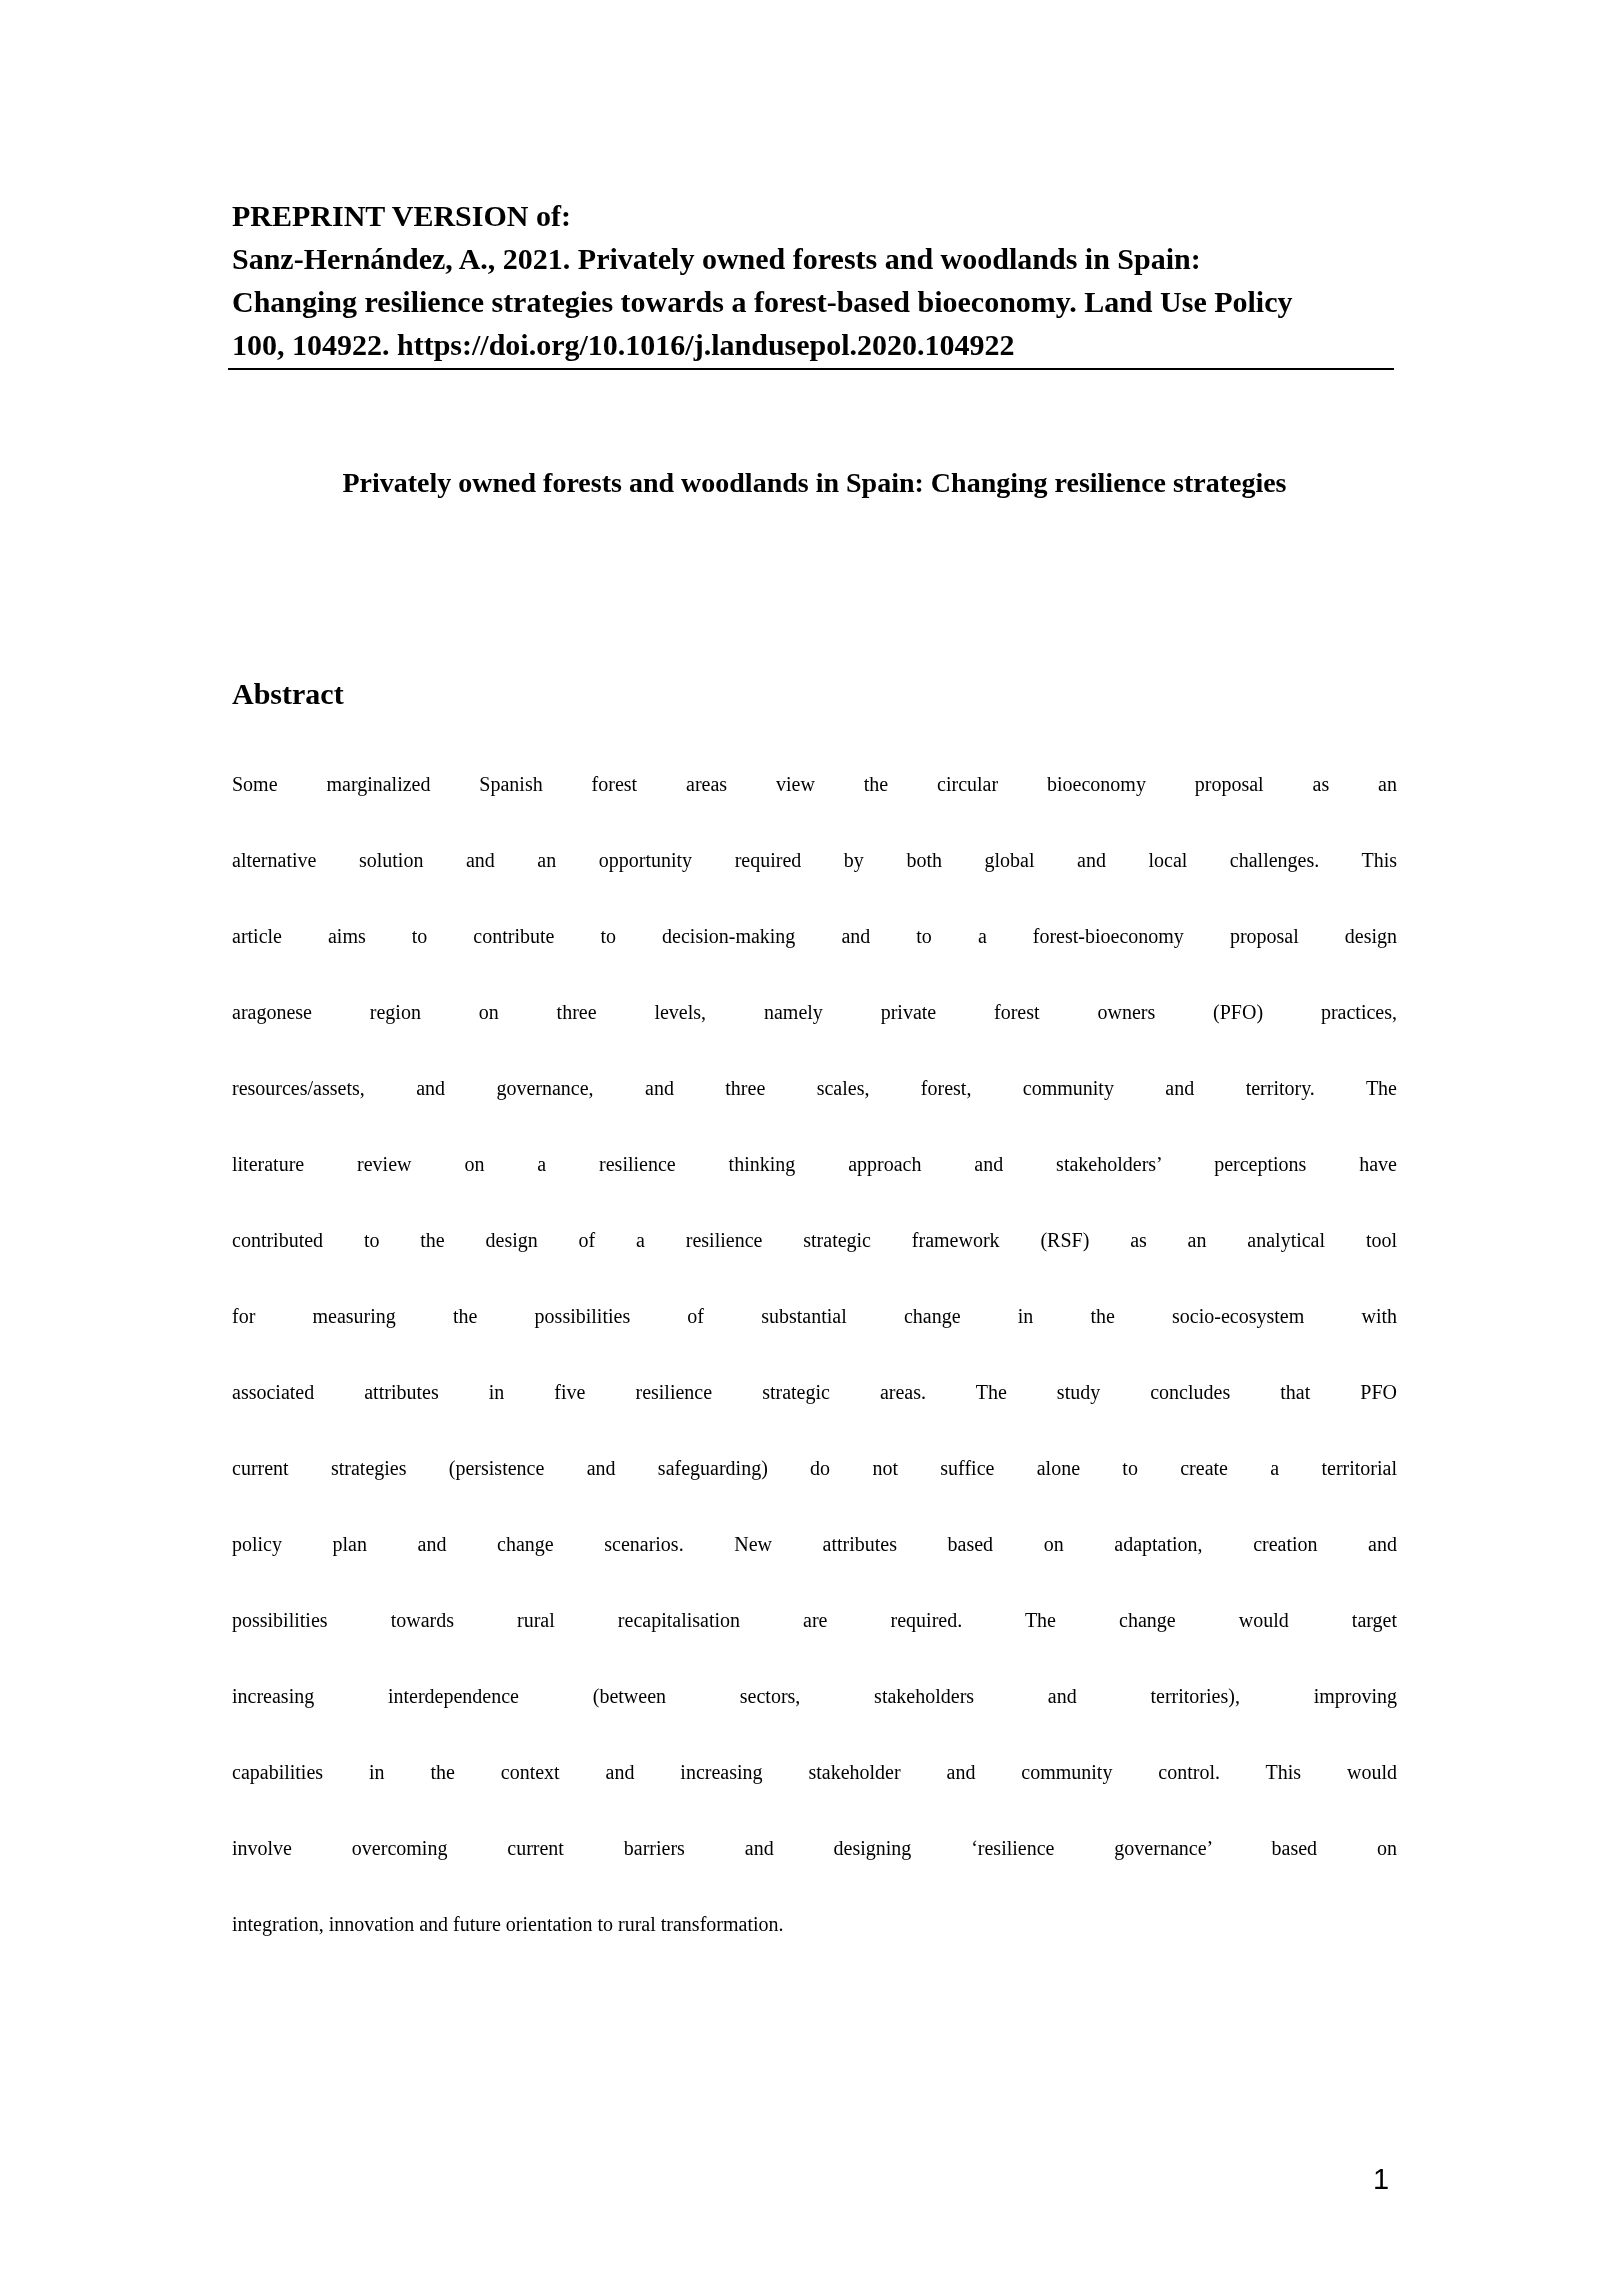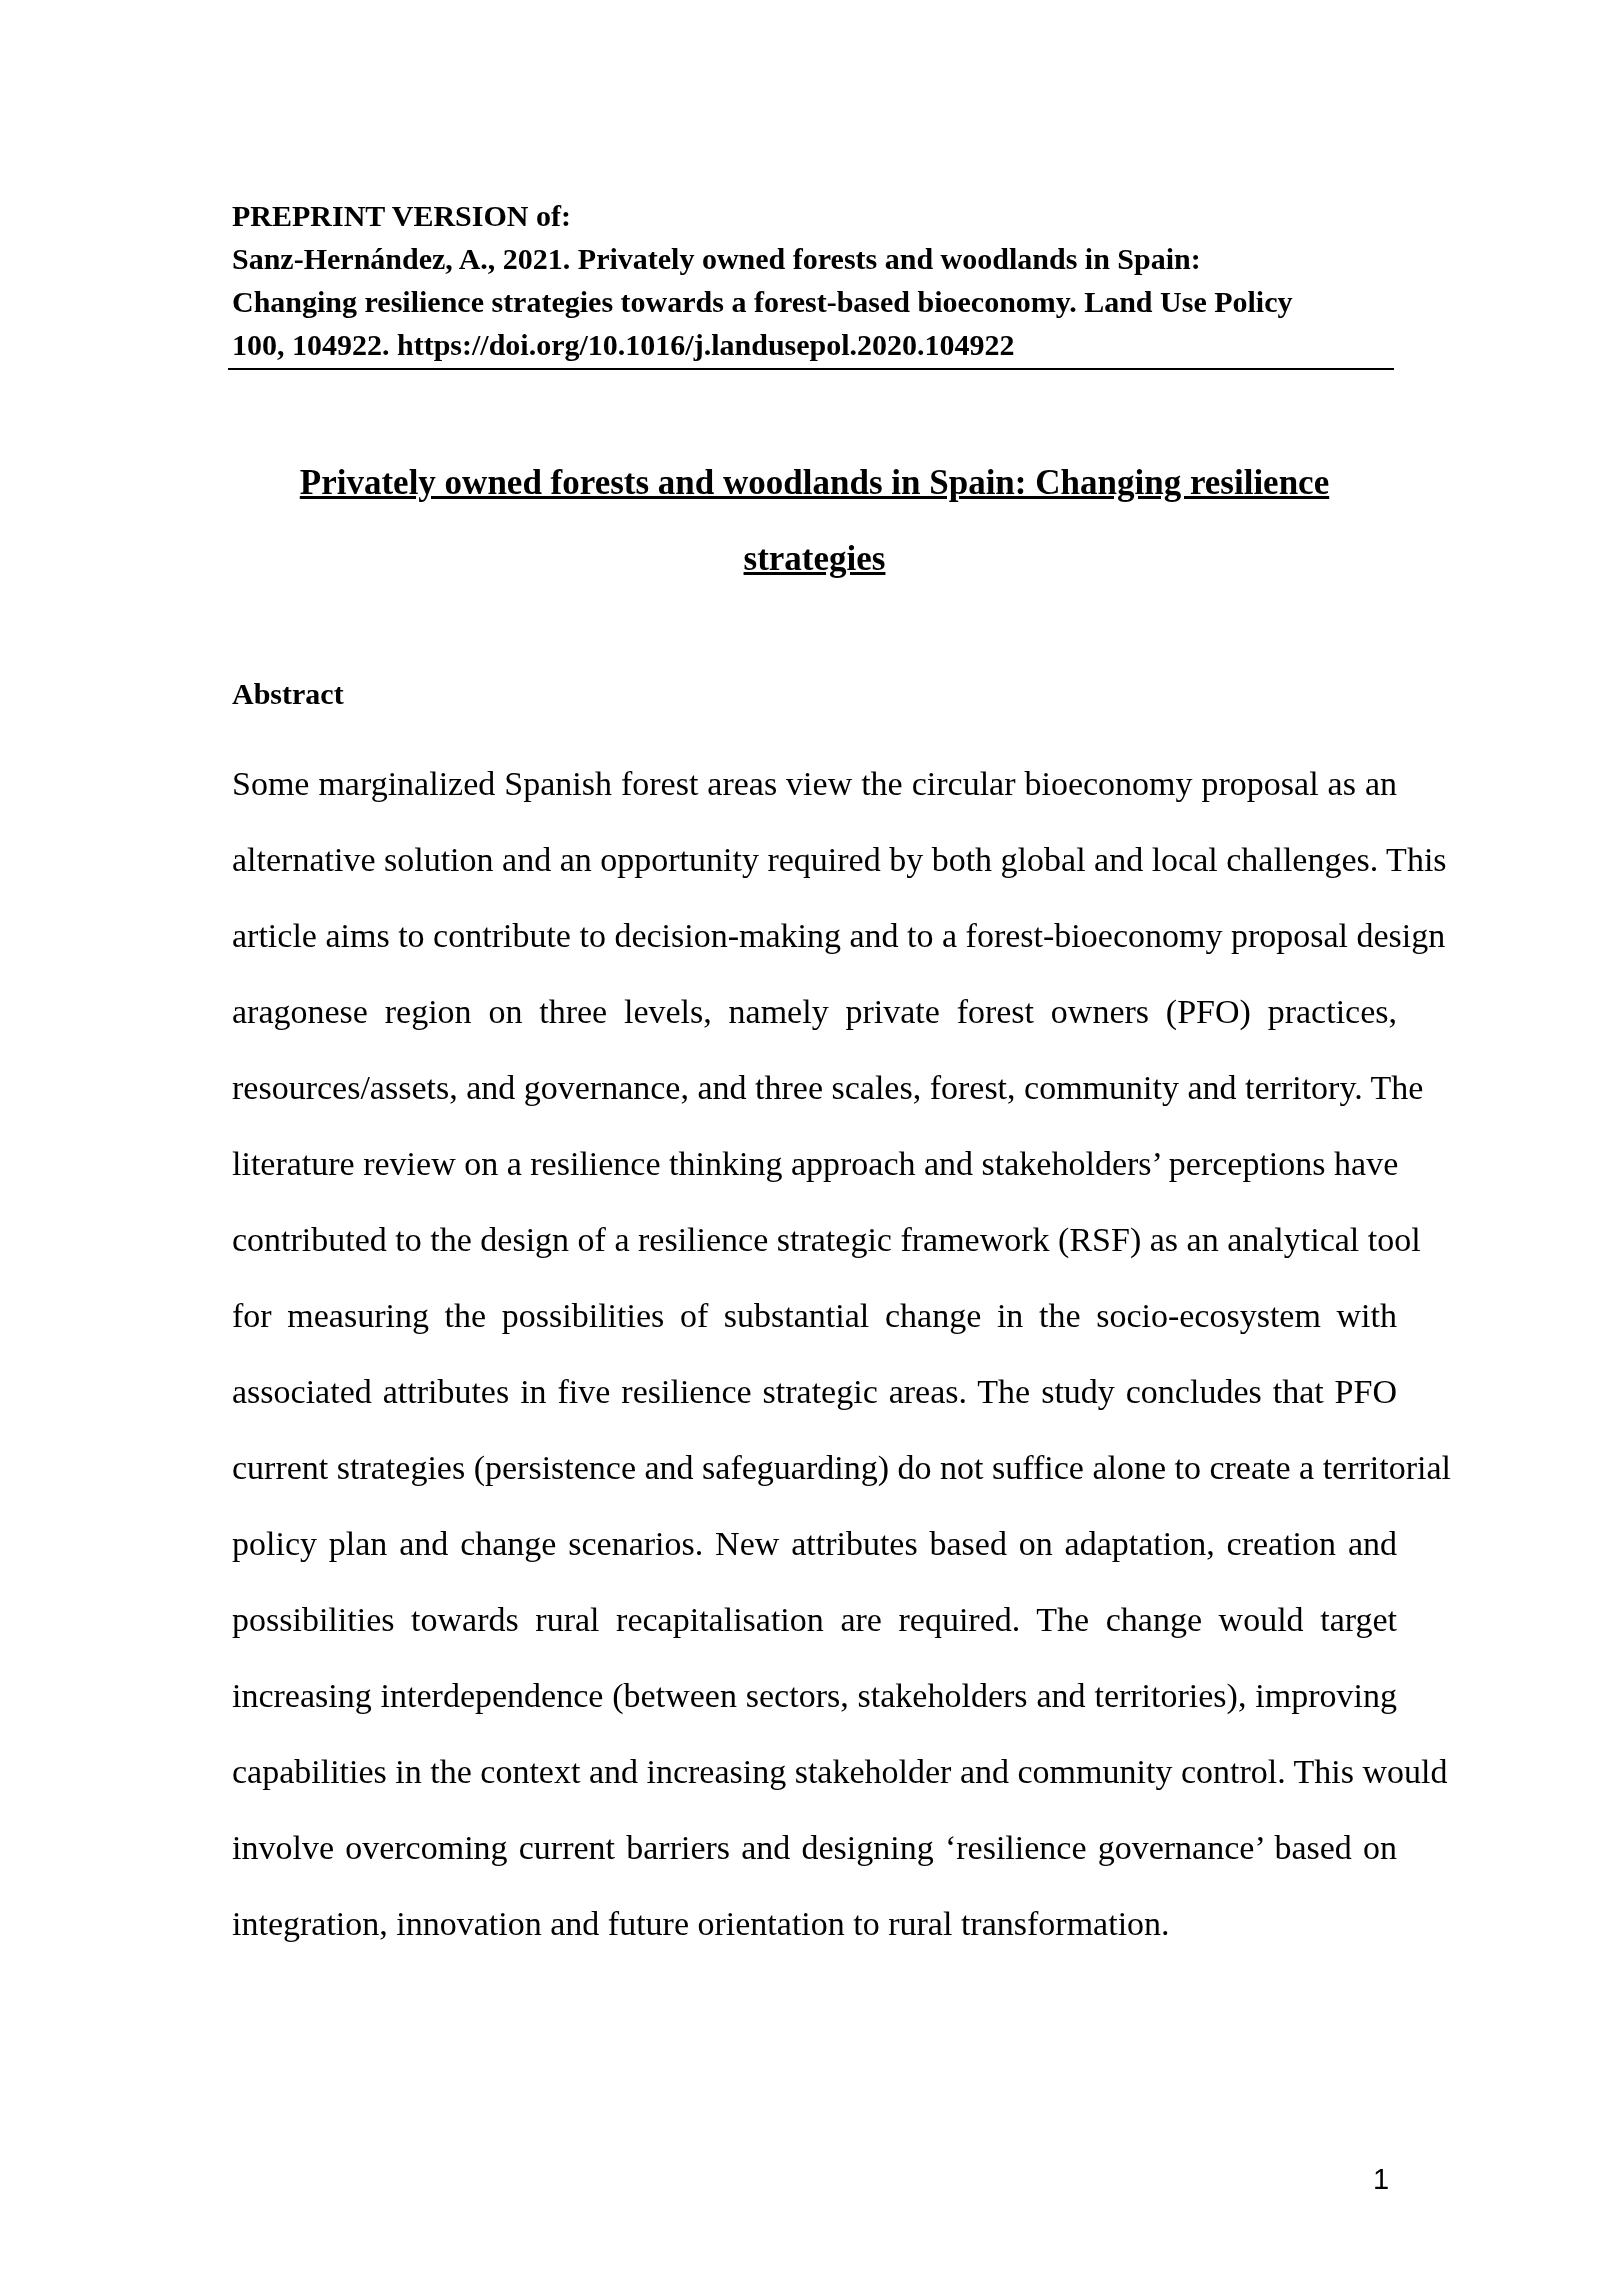--- a/index.html
+++ b/index.html
@@ -42,42 +42,41 @@
       width: 1166px;
       height: 2px;
       background: #000000;
     }
     .title-block {
       position: absolute;
       left: 232px;
       top: 445px;
       width: 1165px;
       font-weight: bold;
-      font-size: 35px;
+      font-size: 28px;
       line-height: 76px;
       text-align: center;
-      text-decoration: underline;
     }
     .title-block .line {
       display: block;
     }
     .abstract-heading {
       position: absolute;
       left: 232px;
       top: 674px;
       font-weight: bold;
       font-size: 30px;
       line-height: 39px;
     }
     .abstract-body {
       position: absolute;
       left: 232px;
       top: 746px;
       width: 1165px;
-      font-size: 34px;
+      font-size: 20px;
       line-height: 76px;
     }
     .abstract-body .line {
       display: block;
       text-align: justify;
       text-align-last: justify;
       white-space: nowrap;
     }
     .abstract-body .line.last {
       text-align-last: left;

